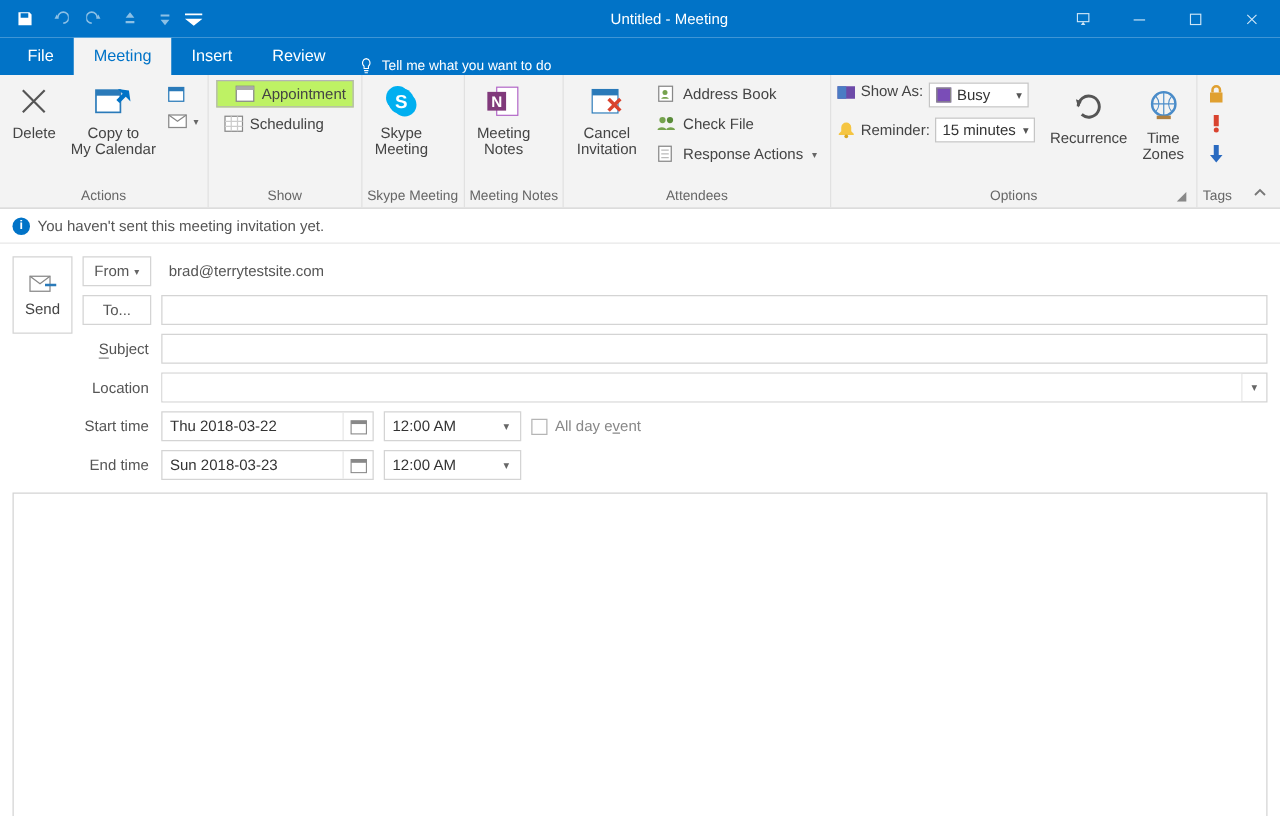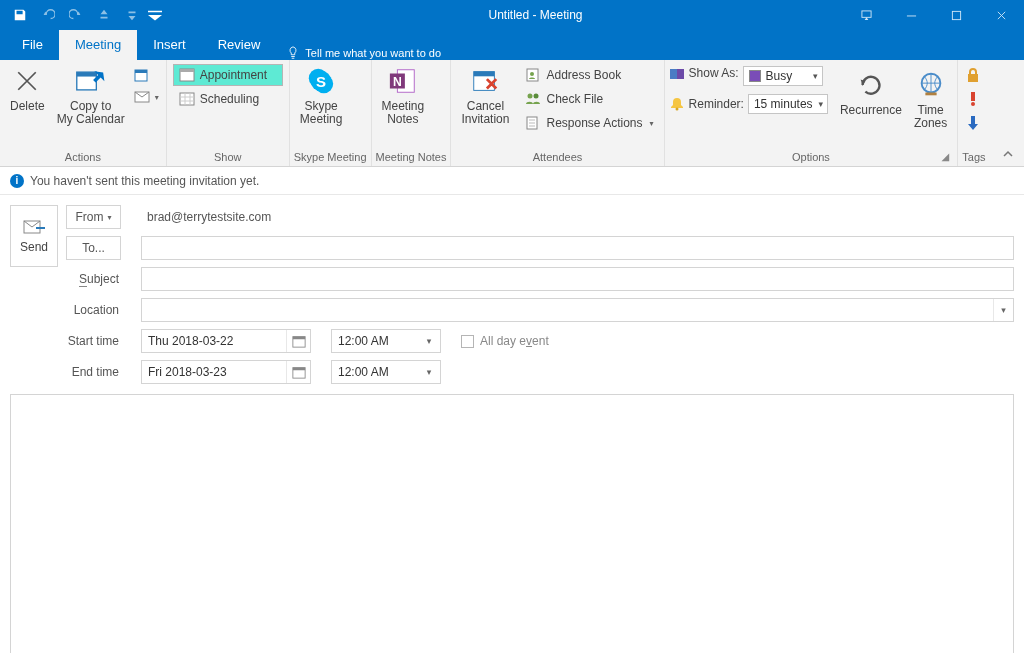--- a/index.html
+++ b/index.html
@@ -102,21 +102,21 @@
     min-width: 44px;
   }
   .big-btn .icon-slot { height: 34px; display: flex; align-items: center; justify-content: center; }
   .big-btn .big-label { font-size: 12px; color: #444; line-height: 13px; margin-top: 2px; }
 
   .half-btn {
     height: 22px; padding: 0 6px;
     display: flex; align-items: center; gap: 5px;
     font-size: 12px; color: #444;
   }
-  .half-btn.selected { background: #5eead4; box-shadow: inset 0 0 0 1px #b5b5b5; }
+  .half-btn.selected { background: #bef264; box-shadow: inset 0 0 0 1px #b5b5b5; justify-content: flex-end; }
   .half-btn .icon-slot { width: 16px; height: 16px; display:flex; align-items:center; justify-content:center; }
 
   .row-tight { display: flex; flex-direction: column; gap: 2px; }
 
   .combo {
     height: 20px; border: 1px solid #c5c5c5; background: #fff;
     display:flex; align-items:center; padding: 0 2px 0 5px;
     font-size: 12px; color: #333; position: relative; min-width: 80px;
   }
   .combo .caret { margin-left: auto; padding:0 2px; font-size: 9px; color:#555; }
@@ -150,21 +150,21 @@
   }
   .send-col {
     width: 48px;
     border: 1px solid #d4d4d4;
     height: 62px;
     display: flex; flex-direction: column; align-items:center; justify-content:center;
     gap:4px;
   }
   .send-label { font-size: 12px; color: #444; }
   .fields { flex: 1; display: flex; flex-direction: column; gap: 7px; }
-  .field-row { display:flex; align-items:center; gap:20px; }
+  .field-row { display:flex; align-items:center; gap:8px; }
   .field-btn {
     width: 55px; height: 24px; border:1px solid #d4d4d4;
     display:flex;align-items:center;justify-content:center;
     font-size:12px; color:#555; background:#fff;
   }
   .plain-label {
       width: 55px;
       font-size: 12px;
       color: #555;
       display: flex;
@@ -586,21 +586,21 @@
       </div>
       <div class="check-row">
         <div class="checkbox"></div>
         <span>All day e<span style="text-decoration:underline">v</span>ent</span>
       </div>
     </div>
 
     <div class="field-row">
       <div class="plain-label">End time</div>
       <div class="date-input">
-        <span>Fri 2018-03-23</span>
+        <span>Sun 2018-03-23</span>
         <div class="cal-btn">
           <svg width="14" height="14" viewBox="0 0 16 16">
               <rect x="1" y="3" width="14" height="12" fill="#fff" stroke="#888"></rect>
               <rect x="1" y="3" width="14" height="3" fill="#888"></rect>
             </svg>
         </div>
       </div>
       <div class="time-input">
         <span>12:00 AM</span>
         <div class="caret">▾</div>

